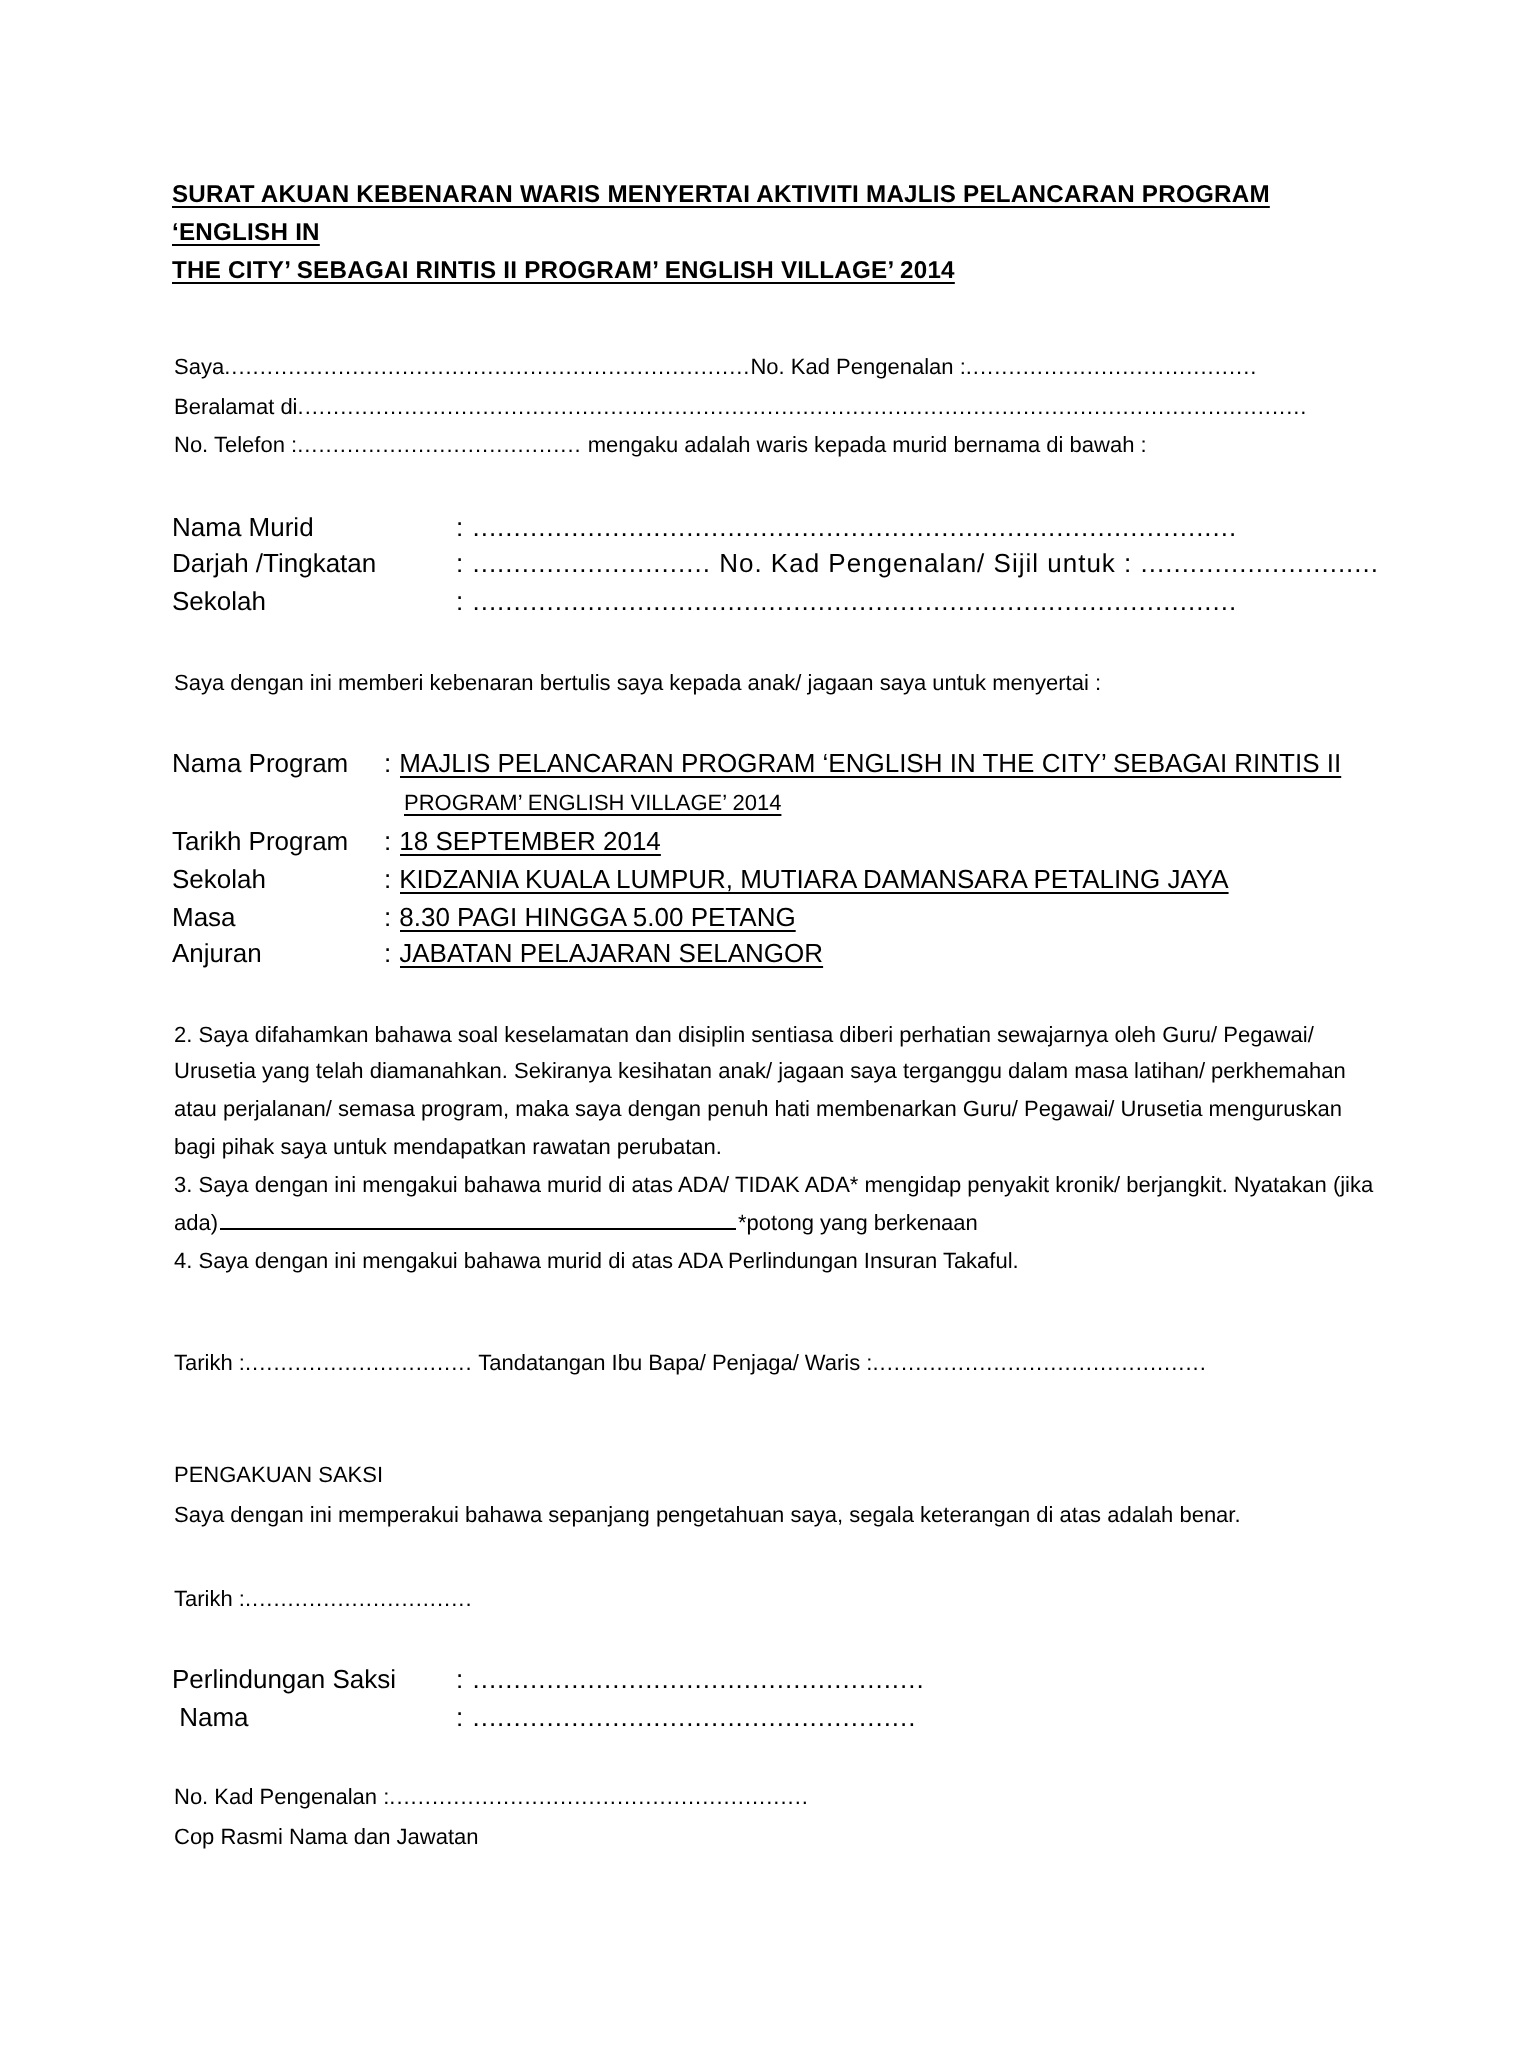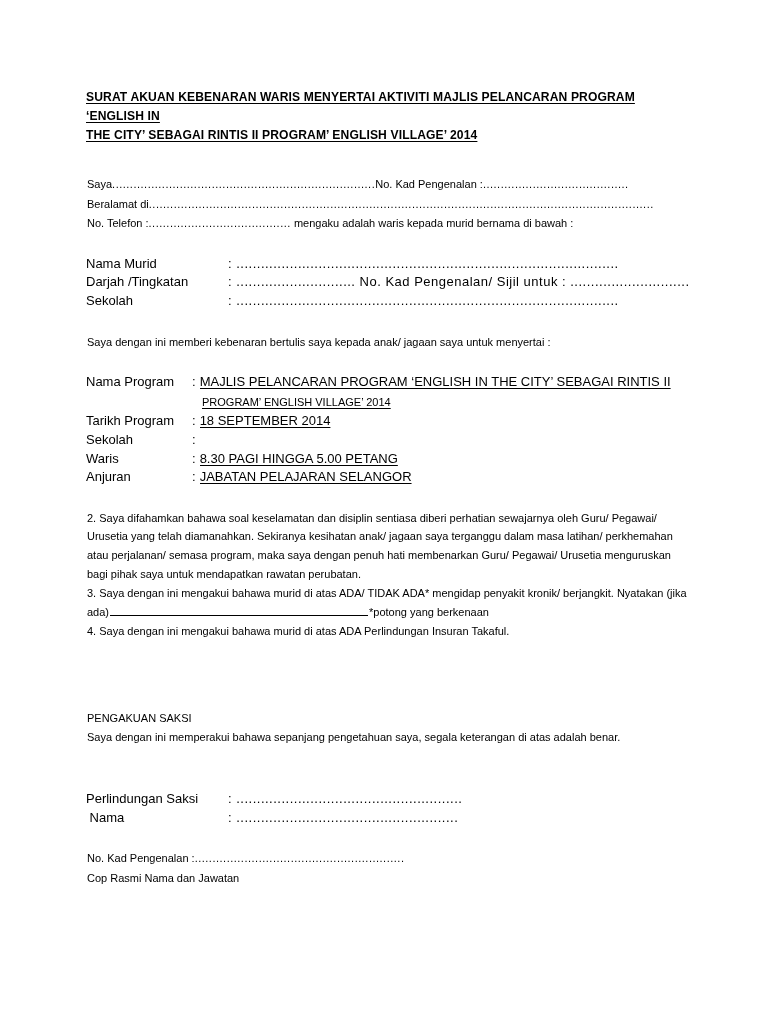--- a/index.html
+++ b/index.html
@@ -150,24 +150,25 @@
 
     <div class="row">
       <span class="lbl lbl-w106">Tarikh Program</span>
       <span class="lbl">:</span>
       <span class="val u" style="margin-left:4px;">18 SEPTEMBER 2014</span>
     </div>
 
     <div class="row">
       <span class="lbl lbl-w106">Sekolah</span>
       <span class="lbl">:</span>
-    </div>
-
-    <div class="row">
-      <span class="lbl lbl-w106">Waris</span>
+      <span class="val u" style="margin-left:4px;">KIDZANIA KUALA LUMPUR, MUTIARA DAMANSARA PETALING JAYA</span>
+    </div>
+
+    <div class="row">
+      <span class="lbl lbl-w106">Masa</span>
       <span class="lbl">:</span>
       <span class="val u" style="margin-left:4px;">8.30 PAGI HINGGA 5.00 PETANG</span>
     </div>
 
     <div class="row">
       <span class="lbl lbl-w106">Anjuran</span>
       <span class="lbl">:</span>
       <span class="val u" style="margin-left:4px;">JABATAN PELAJARAN SELANGOR</span>
     </div>
   </div>
@@ -175,29 +176,36 @@
   <div class="sp-21"></div>
 
   <div>
     <p class="para">2. Saya difahamkan bahawa soal keselamatan dan disiplin sentiasa diberi perhatian sewajarnya oleh Guru/ Pegawai/ Urusetia yang telah diamanahkan. Sekiranya kesihatan anak/ jagaan saya terganggu dalam masa latihan/ perkhemahan atau perjalanan/ semasa program, maka saya dengan penuh hati membenarkan Guru/ Pegawai/ Urusetia menguruskan bagi pihak saya untuk mendapatkan rawatan perubatan.</p>
     <p class="para"><span>3. Saya dengan ini mengakui bahawa murid di atas ADA/ TIDAK ADA* mengidap penyakit kronik/ berjangkit. Nyatakan (jika ada)</span><span class="uline"></span><span>*potong yang berkenaan</span></p>
     <p class="para">4. Saya dengan ini mengakui bahawa murid di atas ADA Perlindungan Insuran Takaful.</p>
   </div>
 
   <div class="sp-30"></div>
 
+  <div class="para">
+    <span>Tarikh :</span><span class="dots">................................</span>
+    <span>Tandatangan Ibu Bapa/ Penjaga/ Waris :</span><span class="dots">...............................................</span>
+  </div>
 
   <div class="sp-36"></div>
 
   <div>
     <p class="para">PENGAKUAN SAKSI</p>
     <p class="para">Saya dengan ini memperakui bahawa sepanjang pengetahuan saya, segala keterangan di atas adalah benar.</p>
 
     <div class="sp-21"></div>
 
+    <div class="para">
+      <span>Tarikh :</span><span class="dots">................................</span>
+    </div>
 
     <div class="sp-21"></div>
 
     <div class="row">
       <span class="lbl lbl-w142">Perlindungan Saksi</span>
       <span class="val dots">: .......................................................</span>
     </div>
     <div class="row">
       <span class="lbl lbl-w142"> Nama</span>
       <span class="val dots">: ......................................................</span>

